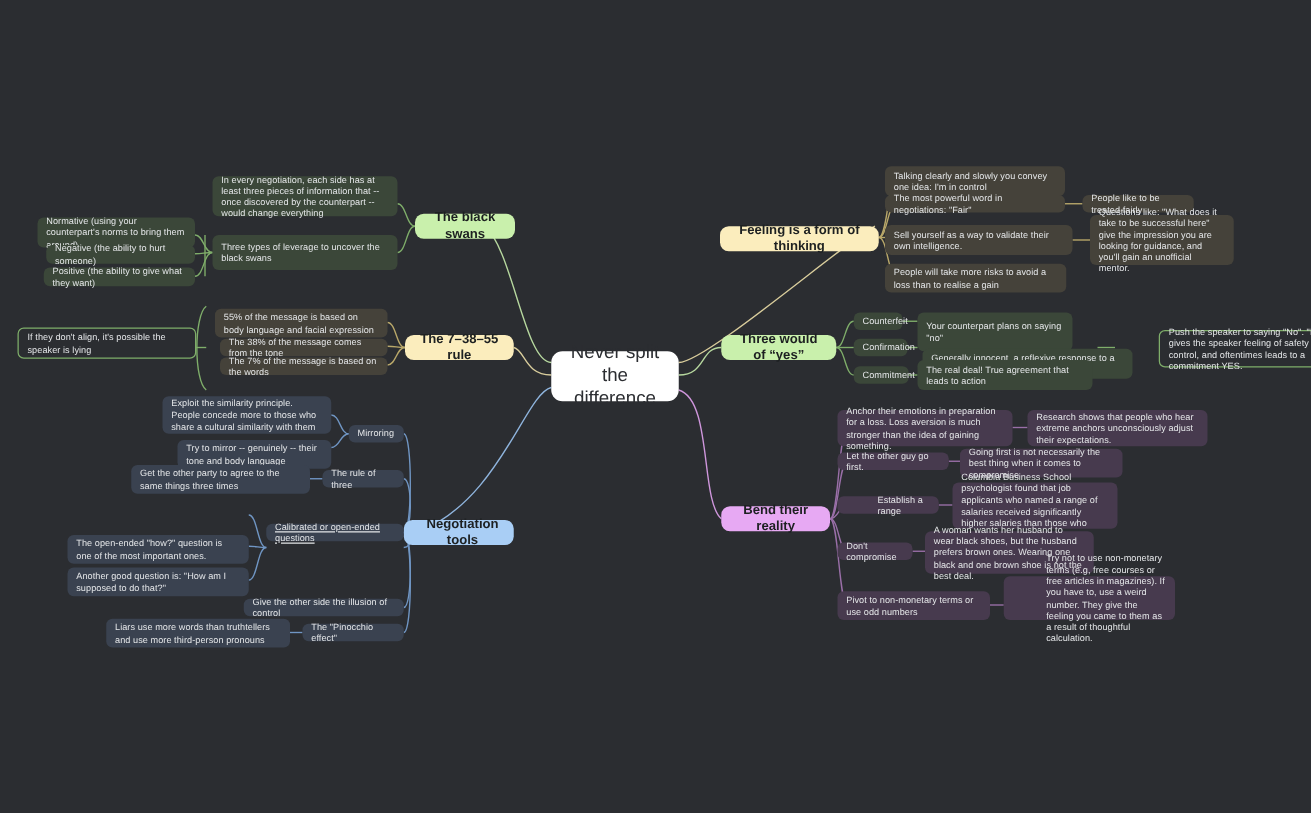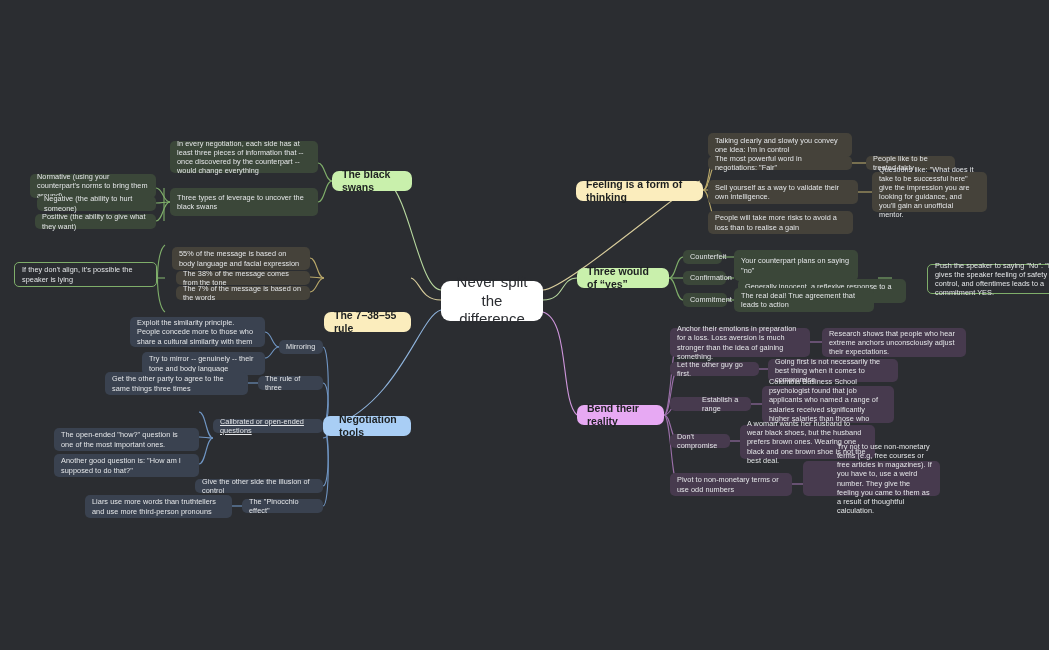--- a/index.html
+++ b/index.html
@@ -33,20 +33,21 @@
   }
 
   
   .main {
     font-size: 10.5px;
     font-weight: 700;
     color: #1d2021;
     padding: 5px 10px;
     border-radius: 7px;
     justify-content: center;
+    text-align: center;
   }
   .main.green  { background: #c9f0ac; }
   .main.yellow { background: #fbedbd; }
   .main.blue   { background: #a9cef5; padding-left: 16px; }
   .main.pink   { background: #e7a9f3; }
 
   
   .leaf {
     font-size: 7.3px;
     color: #e4e6e8;
@@ -150,21 +151,21 @@
   <div class="node leaf green" style="left:30px; top:174px; width:126px; height:24px;">
     <span>Normative (using your counterpart's norms to bring them around)</span>
   </div>
   <div class="node leaf green center" style="left:37px; top:196px; width:119px; height:15px;">
     <span>Negative (the ability to hurt someone)</span>
   </div>
   <div class="node leaf green center" style="left:35px; top:214px; width:121px; height:15px;">
     <span>Positive (the ability to give what they want)</span>
   </div>
 
-  <div class="node main yellow" style="left:324px; top:268px; width:87px; height:20px;margin-top:44px;">
+  <div class="node main yellow" style="left:324px; top:268px; width:87px; height:20px;">
     <span>The 7–38–55 rule</span>
   </div>
   <div class="node leaf yellow" style="left:172px; top:247px; width:138px; height:23px;">
     <span>55% of the message is based on body language and facial expression</span>
   </div>
   <div class="node leaf yellow center" style="left:176px; top:271px; width:134px; height:14px;">
     <span>The 38% of the message comes from the tone</span>
   </div>
   <div class="node leaf yellow center" style="left:176px; top:286px; width:134px; height:14px;">
     <span>The 7% of the message is based on the words</span>

